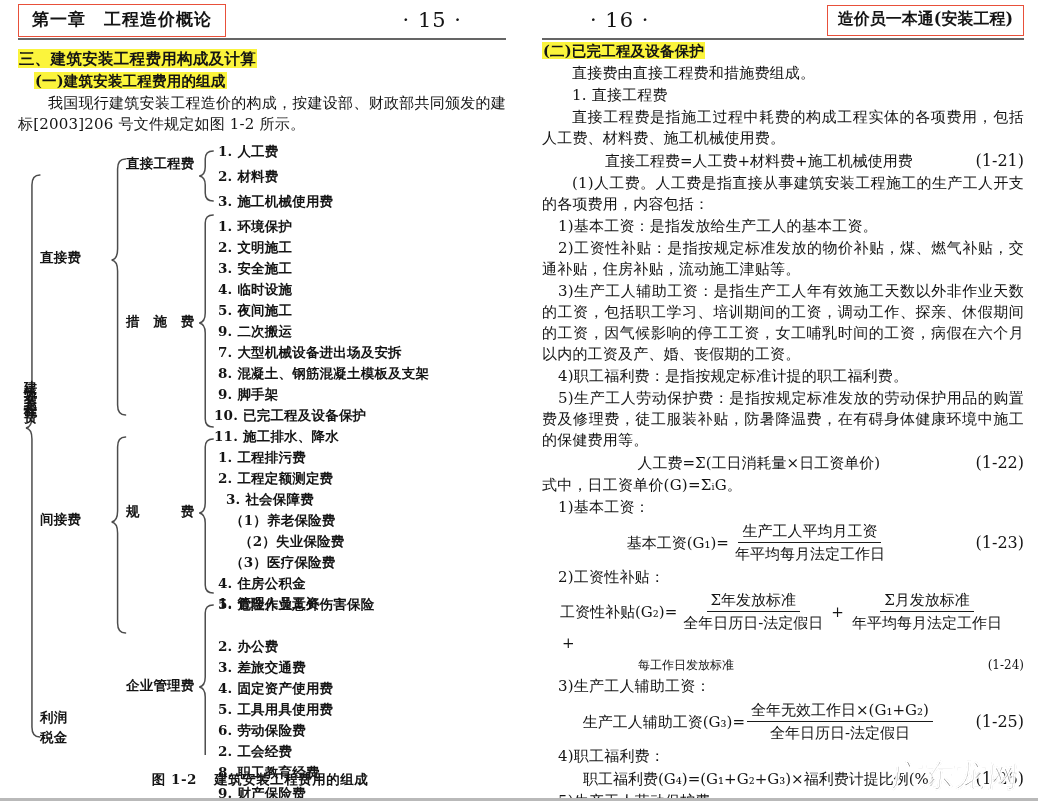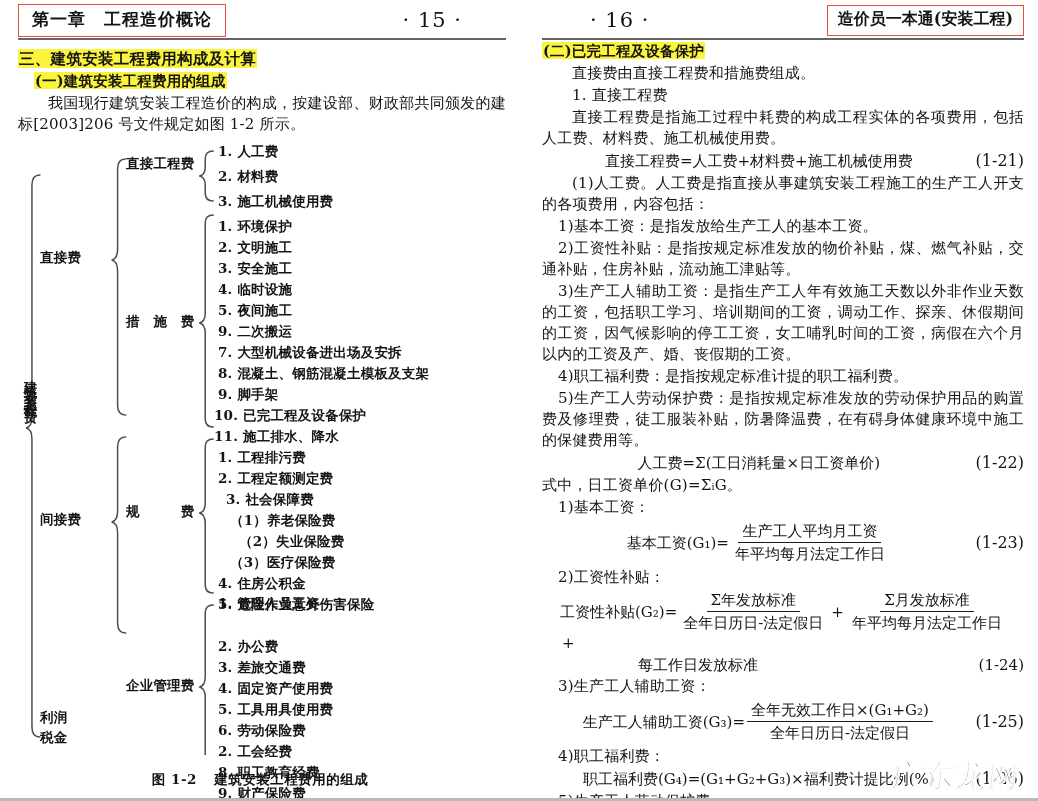--- a/index.html
+++ b/index.html
@@ -180,21 +180,21 @@
   }
   .frac .den {
     padding: 1px 4px 0 4px;
     white-space: nowrap;
   }
   .op { margin: 0 2px; }
   .formula-block { margin: 3px 0; }
   .tailline {
     display: flex;
     align-items: center;
-    font-size: 15px;
+    font-size: 12px;
     line-height: 20px;
   }
   .tailline .tl-text { margin-left: 96px; }
   .tailline .tag { margin-left: auto; }
 
   
   .watermark {
     position: absolute;
     right: 18px;
     bottom: 4px;

